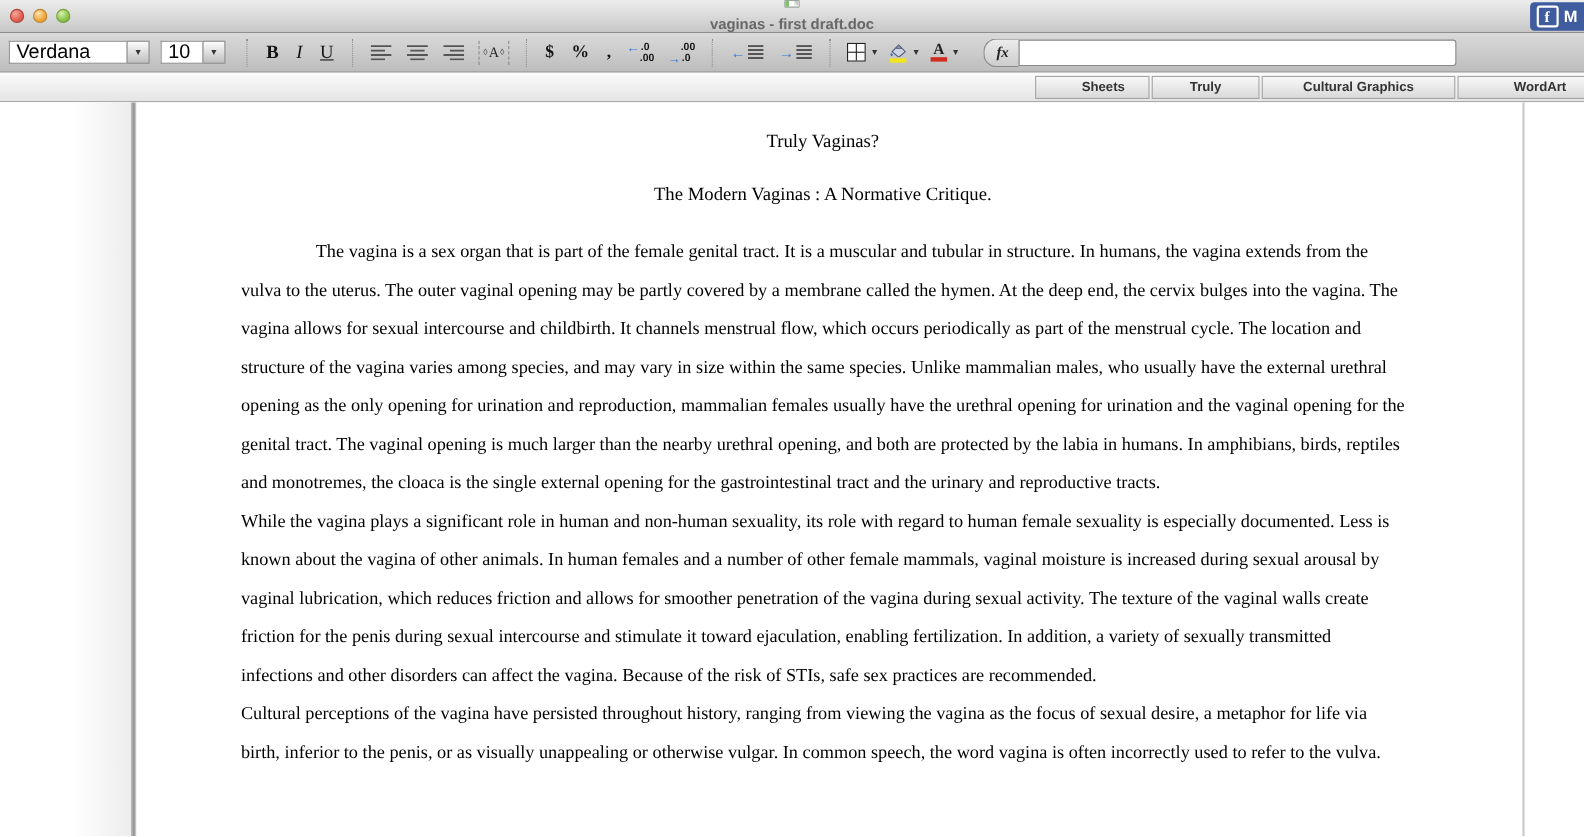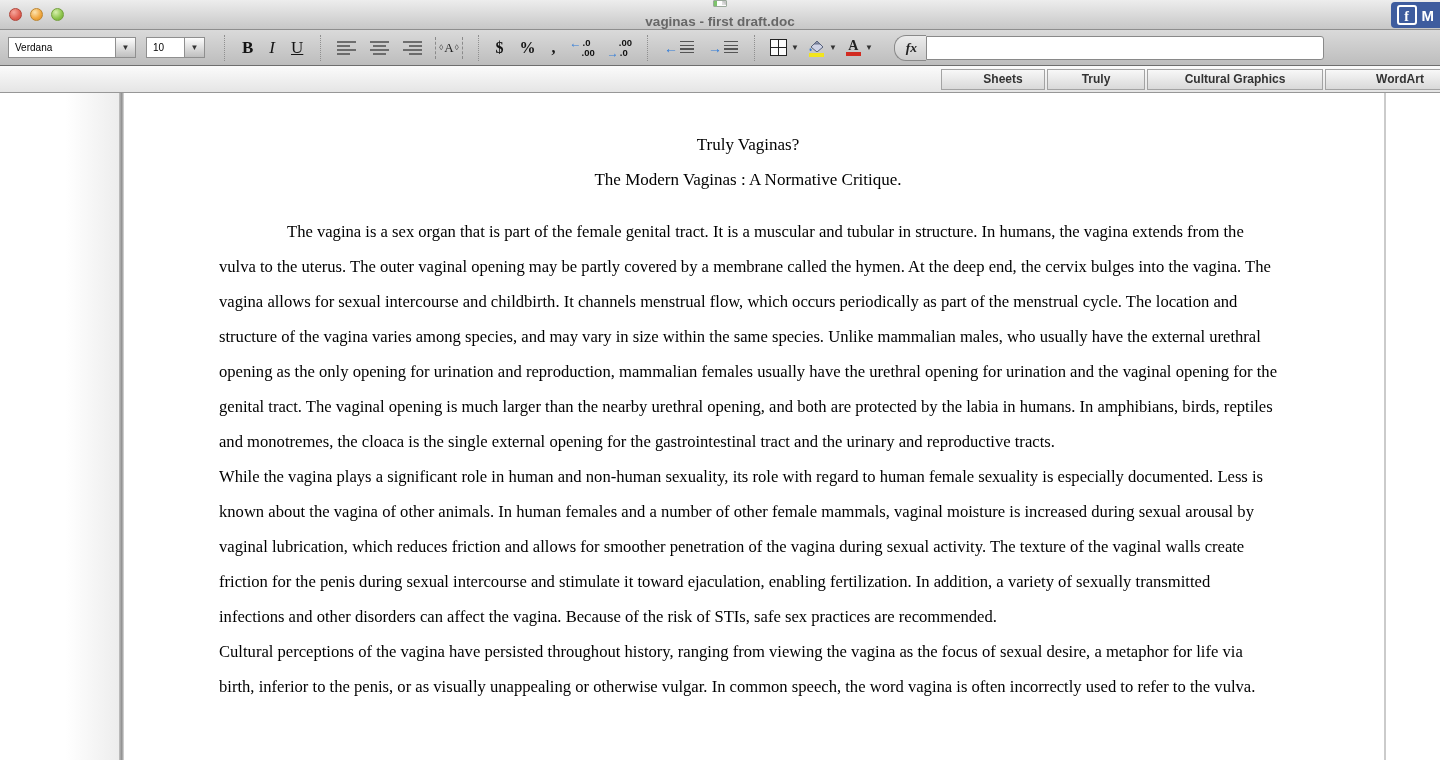--- a/index.html
+++ b/index.html
@@ -23,21 +23,21 @@
   .fb-badge{position:absolute;right:-10px;top:2px;height:26px;background:#3e5c9e;border-radius:4px;
     color:#fff;display:flex;align-items:center;gap:5px;padding:0 16px 0 6px;font-weight:bold;font-size:15px;z-index:3;}
   .fb-f{width:16px;height:16px;border:2px solid #fff;border-radius:3px;display:flex;align-items:flex-end;
     justify-content:center;font:bold 14px/13px "Liberation Serif",serif;overflow:hidden;}
 
   
   .toolbar{height:36px;background:linear-gradient(#dadada,#bdbdbd);border-bottom:1px solid #6e6e6e;
     display:flex;align-items:center;padding:0 8px;box-sizing:border-box;}
   .sep{height:26px;border-left:1px dotted #8f8f8f;margin:0 9px;}
   .combo{display:flex;height:21px;margin-right:10px;}
-  .combo-text{background:#fff;border:1px solid #8f8f8f;border-right:none;padding:0 6px;font-size:10px;
+  .combo-text{background:#fff;border:1px solid #8f8f8f;border-right:none;padding:0 6px;font-size:18px;
     display:flex;align-items:center;color:#000;}
   .combo-btn{width:19px;background:linear-gradient(#fdfdfd,#bfbfbf);border:1px solid #8f8f8f;
     display:flex;align-items:center;justify-content:center;font-size:8px;color:#333;cursor:default;}
   .ftext{width:94px;} .stext{width:25px;}
   .tbtn{padding:0 8px;display:flex;align-items:center;color:#141414;cursor:default;}
   .glyph-b{font:bold 17px "Liberation Serif",serif;}
   .glyph-i{font:italic 17px "Liberation Serif",serif;}
   .glyph-u{font:17px "Liberation Serif",serif;text-decoration:underline;}
   .glyph-num{font:bold 16px "Liberation Serif",serif;}
   .align-icon{padding:0 7px;display:flex;align-items:center;}
@@ -75,21 +75,21 @@
   .tab-sheets{width:104px;padding-left:20px;} .tab-charts{width:98px;} .tab-smartart{width:176px;}
   .tab-wordart{width:150px;margin-right:-35px;}
 
   
   .docarea{position:relative;height:667px;background:#fff;overflow:hidden;}
   .left-margin{position:absolute;left:0;top:0;bottom:0;width:119px;
     background:linear-gradient(90deg,#ffffff 0 55%,#ededed);}
   .page-left-shadow{position:absolute;left:119px;top:0;bottom:0;width:5px;
     background:linear-gradient(90deg,#c2c2c2,#8f8f8f 55%,#dedede);}
   .page-right-edge{position:absolute;left:1384px;top:0;bottom:0;width:2px;background:#cbcbcb;}
-  .doc-content{position:absolute;left:219px;top:16px;width:1058px;font-family:"Liberation Serif",serif;color:#000;}
+  .doc-content{position:absolute;left:219px;top:0;width:1058px;font-family:"Liberation Serif",serif;color:#000;}
   .doc-title{text-align:center;font-size:17px;line-height:35px;margin-top:18px;}
   .doc-body{margin-top:17px;}
   .doc-body p{font-size:16.6px;line-height:35px;margin:0;}
   .para-first{text-indent:68px;}
 </style>
 </head>
 <body>
 
 <div class="window">
 
@@ -235,21 +235,21 @@
     <div class="tab tab-wordart">WordArt</div>
   </div>
 
   <div class="docarea">
     <div class="left-margin"></div>
     <div class="page-left-shadow"></div>
     <div class="page-right-edge"></div>
 
     <div class="doc-content">
       <div class="doc-title">Truly Vaginas?</div>
-      <div class="doc-title" style="margin-top:0;">The Modern Vaginas : A Normative Critique.</div>
+      <div class="doc-title" style="margin-top:13px;">The Modern Vaginas : A Normative Critique.</div>
       <div class="doc-body">
         <p class="para-first">The vagina is a sex organ that is part of the female genital tract. It is a muscular and tubular in structure. In humans, the vagina extends from the vulva to the uterus. The outer vaginal opening may be partly covered by a membrane called the hymen. At the deep end, the cervix  bulges into the vagina. The vagina allows for sexual intercourse and childbirth. It channels menstrual flow, which occurs periodically as part of the menstrual cycle. The location and structure of the vagina varies among species, and may vary in size within the same species. Unlike mammalian males, who usually have the external urethral opening as the only opening for urination and reproduction, mammalian females usually have the urethral opening for urination and the vaginal opening for the genital tract. The vaginal opening is much larger than the nearby urethral opening, and both are protected by the labia in humans. In amphibians, birds, reptiles and monotremes, the cloaca is the single external opening for the gastrointestinal tract and the urinary and reproductive tracts.</p>
         <p>While the vagina plays a significant role in human and non-human sexuality, its role with regard to human female sexuality  is especially documented. Less is known about the vagina of other animals. In human females and a number of other female mammals, vaginal moisture is increased during sexual arousal by vaginal lubrication, which reduces friction and allows for smoother penetration of the vagina during sexual activity. The texture of the vaginal walls create friction for the penis during sexual intercourse and stimulate it toward ejaculation, enabling fertilization. In addition, a variety of sexually transmitted infections  and other disorders can affect the vagina. Because of the risk of STIs, safe sex practices are recommended.</p>
         <p>Cultural perceptions of the vagina have persisted throughout history, ranging from viewing the vagina as the focus of sexual desire, a metaphor for life via birth, inferior to the penis, or as visually unappealing or otherwise vulgar. In common speech, the word vagina is often incorrectly used to refer to the vulva.</p>
       </div>
     </div>
   </div>
 
 </div>
 

